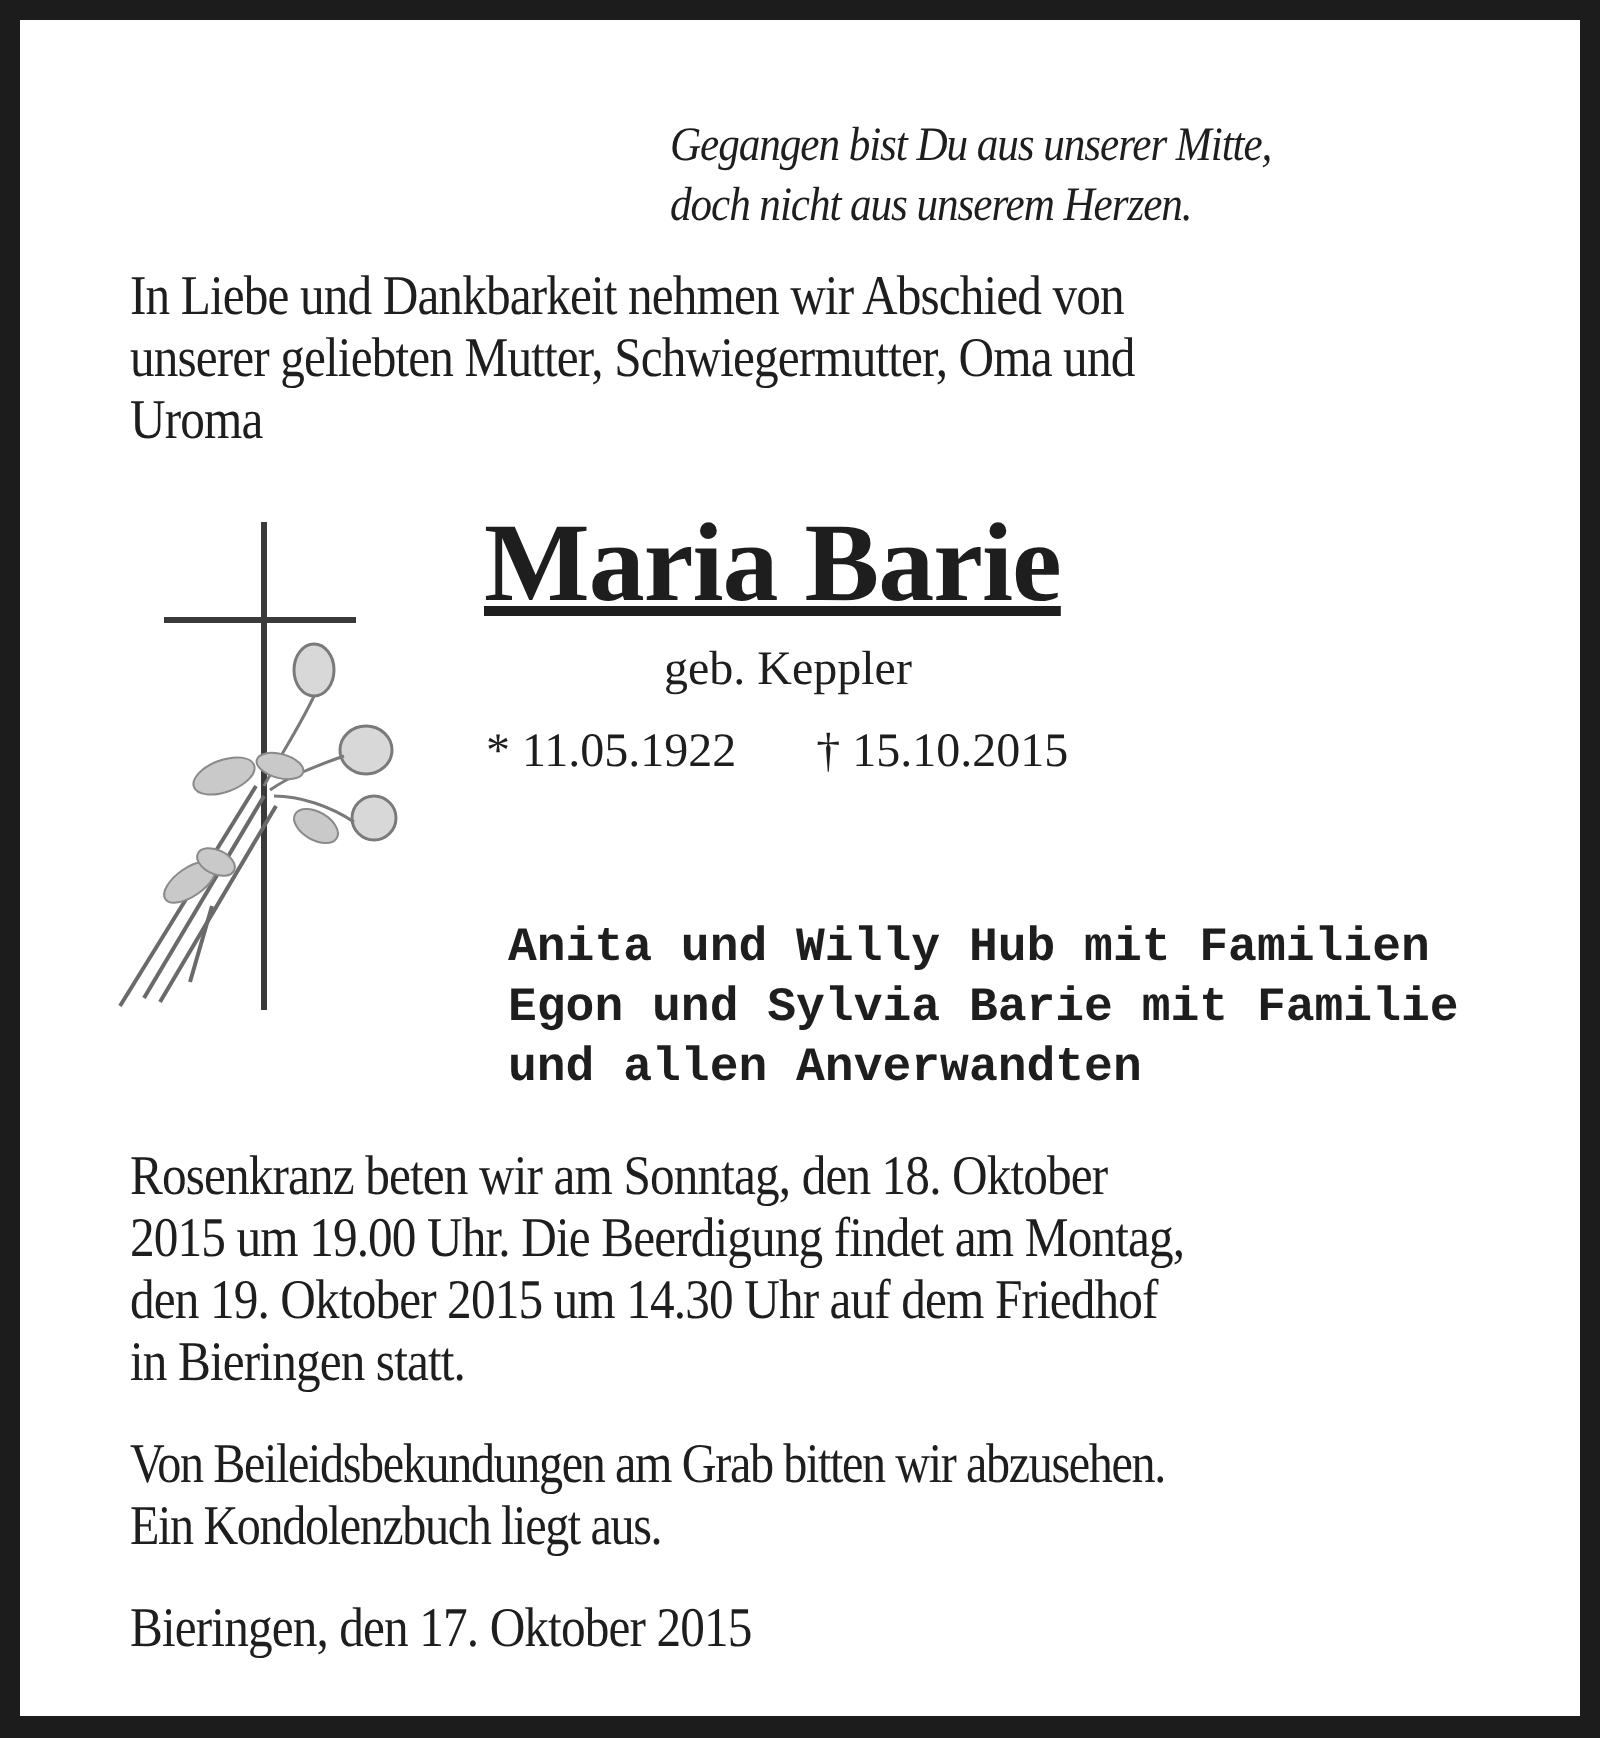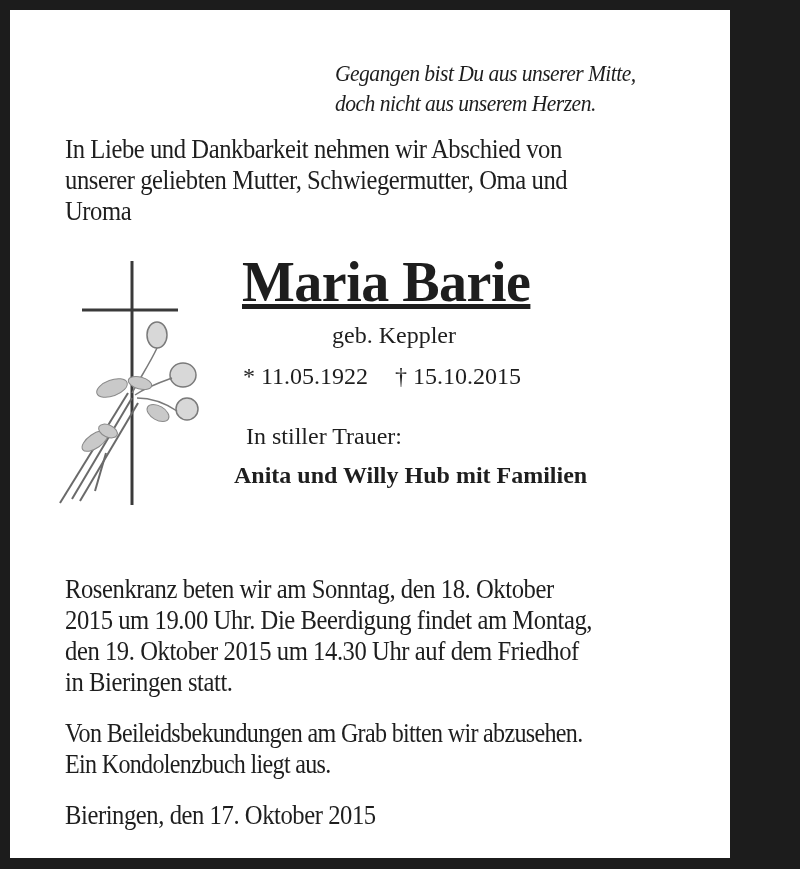--- a/index.html
+++ b/index.html
@@ -7,21 +7,21 @@
       width: 800px; height: 869px;
       background: #1c1c1c;
       position: relative;
       overflow: hidden;
       font-family: "Liberation Serif", "DejaVu Serif", serif;
       color: #1e1e1e;
     }
     .card {
       position: absolute;
       left: 10px; top: 10px;
-      width: 720px; height: 848px;
+      width: 780px; height: 848px;
       background: #ffffff;
     }
     .motto {
       position: absolute;
       left: 325px; top: 48px;
       font-style: italic;
       font-size: 24px;
       line-height: 30px;
       letter-spacing: -0.6px;
       transform: scaleX(0.9);
@@ -61,34 +61,35 @@
       white-space: nowrap;
       text-align: right;
     }
     .dates {
       position: absolute;
       left: 233px; top: 351px;
       font-size: 24px;
       line-height: 30px;
       white-space: nowrap;
     }
-    .dates .death { margin-left: 27px; }
+    .dates .death { margin-left: 40px; }
     .mourning-label {
       position: absolute;
       left: 236px; top: 411px;
       font-size: 24px;
       line-height: 30px;
       white-space: nowrap;
     }
     .mourners {
       position: absolute;
-      left: 224px; top: 450px;
+      left: 244px; top: 450px;
       font-weight: bold;
       font-size: 24px;
       line-height: 30px;
+      font-family: Liberation Mono, monospace;
     }
     .mourners div { white-space: nowrap; }
     .service {
       position: absolute;
       left: 55px; top: 563px;
       font-size: 28px;
       line-height: 31px;
       letter-spacing: -0.5px;
       transform: scaleX(0.88);
       transform-origin: left top;
@@ -161,23 +162,24 @@
       </g>
     </svg>
   </div>
 
   <div class="name">Maria Barie</div>
   <div class="maiden">geb. Keppler</div>
   <div class="dates">
     <span>* 11.05.1922</span><span class="death">† 15.10.2015</span>
   </div>
 
-  <div class="mourning-label">In stiller Trauer:</div>
   <div class="mourners">
     <div>Anita und Willy Hub mit Familien</div>
+    <div>Egon und Sylvia Barie mit Familie</div>
+    <div>und allen Anverwandten</div>
   </div>
 
   <div class="service">
     <div>Rosenkranz beten wir am Sonntag, den 18. Oktober</div>
     <div>2015 um 19.00 Uhr. Die Beerdigung findet am Montag,</div>
     <div>den 19. Oktober 2015 um 14.30 Uhr auf dem Friedhof</div>
     <div>in Bieringen statt.</div>
   </div>
 
   <div class="condolence">

